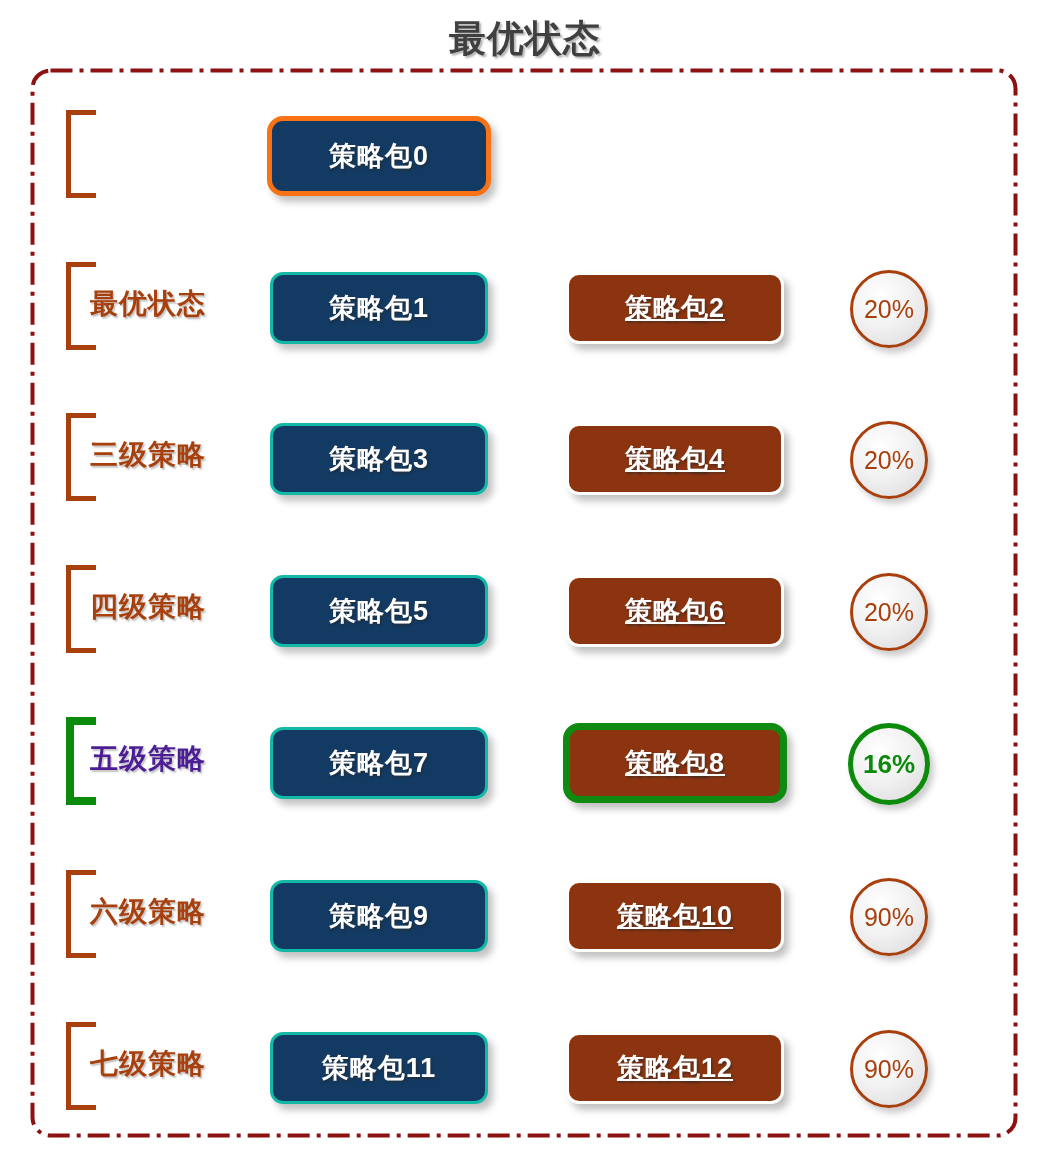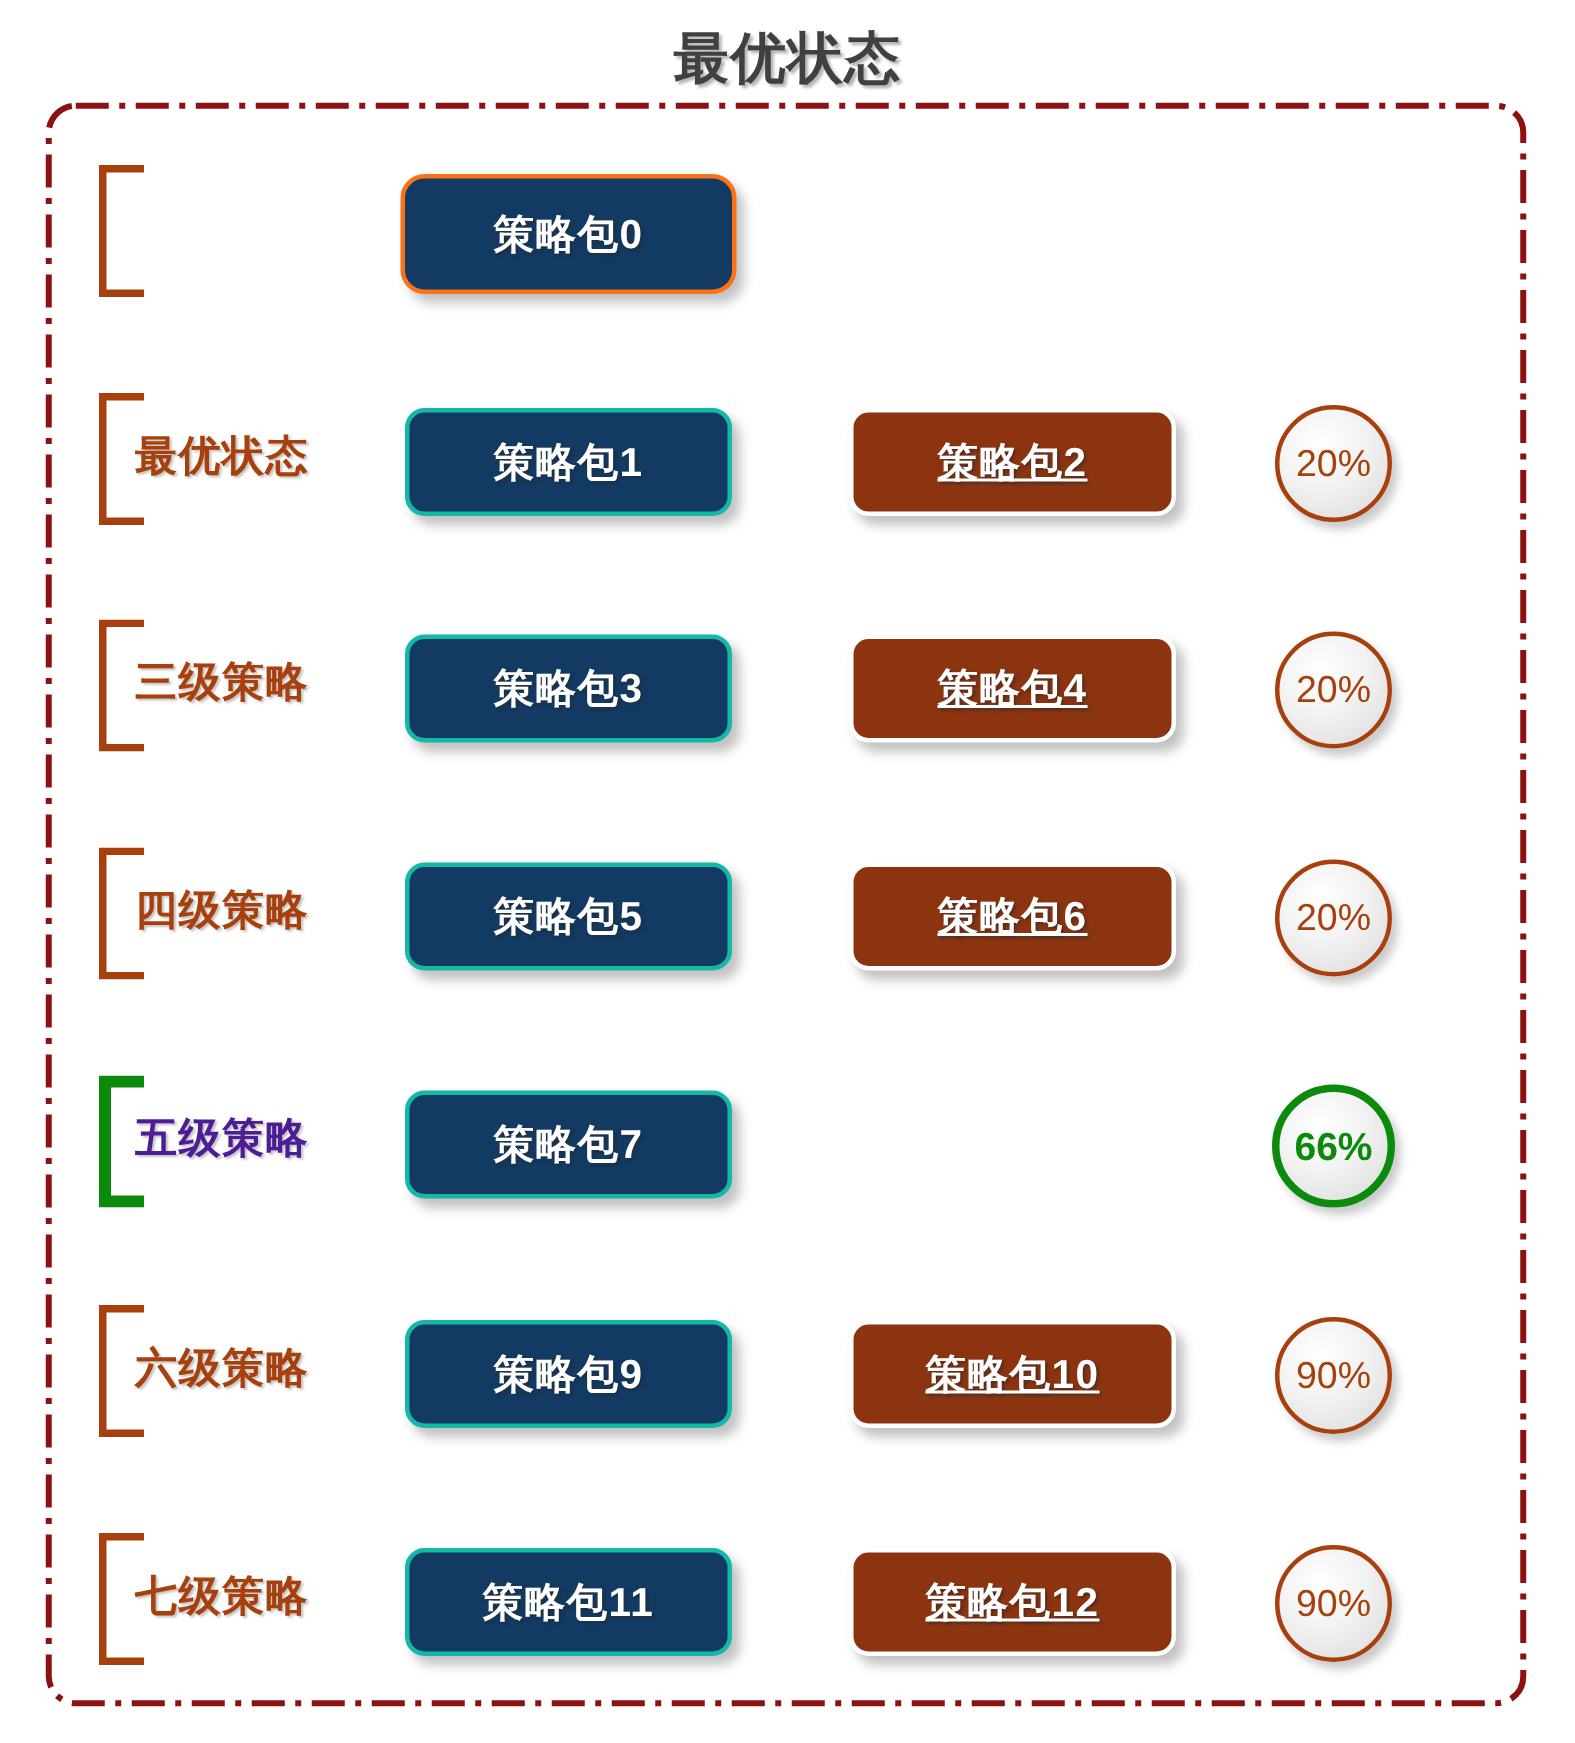--- a/index.html
+++ b/index.html
@@ -109,21 +109,21 @@
     box-shadow: 5px 6px 7px rgba(120,120,120,0.45);
   }
   .pkg.blue  { background: #123A63; border: 3px solid #14b8a6; }
   .pkg.brown { background: #8C3410; border: 3px solid #ffffff; }
 
   .pkg.col-a { left: 240px; }
   .pkg.col-b { left: 536px; text-decoration: underline; }
 
   
   .pkg.edge-brown {
-    border: 3px solid #f97316;
+    border: 5px solid #f97316;
     width: 224px;
     height: 80px;
     top: -2px;
     left: 237px;
     border-radius: 16px;
   }
   .pkg.edge-green {
     border: 7px solid #118A11;
     width: 224px;
     height: 80px;
@@ -225,21 +225,22 @@
       <div class="pct">20%</div>
     </div>
     <div class="row highlight" style="top: 657px;">
       <div class="bracket">
         <svg width="32" height="88" viewBox="0 0 32 88" xmlns="http://www.w3.org/2000/svg">
           <path d="M30 4 H4 V84 H30" fill="none" stroke="#0B8A0B" stroke-width="8" stroke-linejoin="miter" stroke-linecap="butt"></path>
         </svg>
       </div>
       <div class="level-label">五级策略</div>
       <div class="pkg blue col-a">策略包7</div>
-      <div class="pct green">66%</div>
+      <div class="pkg brown col-b edge-green">策略包8</div>
+      <div class="pct green">16%</div>
     </div>
     <div class="row" style="top: 810px;">
       <div class="bracket">
         <svg width="32" height="88" viewBox="0 0 32 88" xmlns="http://www.w3.org/2000/svg">
           <path d="M30 2.5 H2.5 V85.5 H30" fill="none" stroke="#A8400D" stroke-width="5" stroke-linejoin="miter" stroke-linecap="butt"></path>
         </svg>
       </div>
       <div class="level-label">六级策略</div>
       <div class="pkg blue col-a">策略包9</div>
       <div class="pkg brown col-b">策略包10</div>

